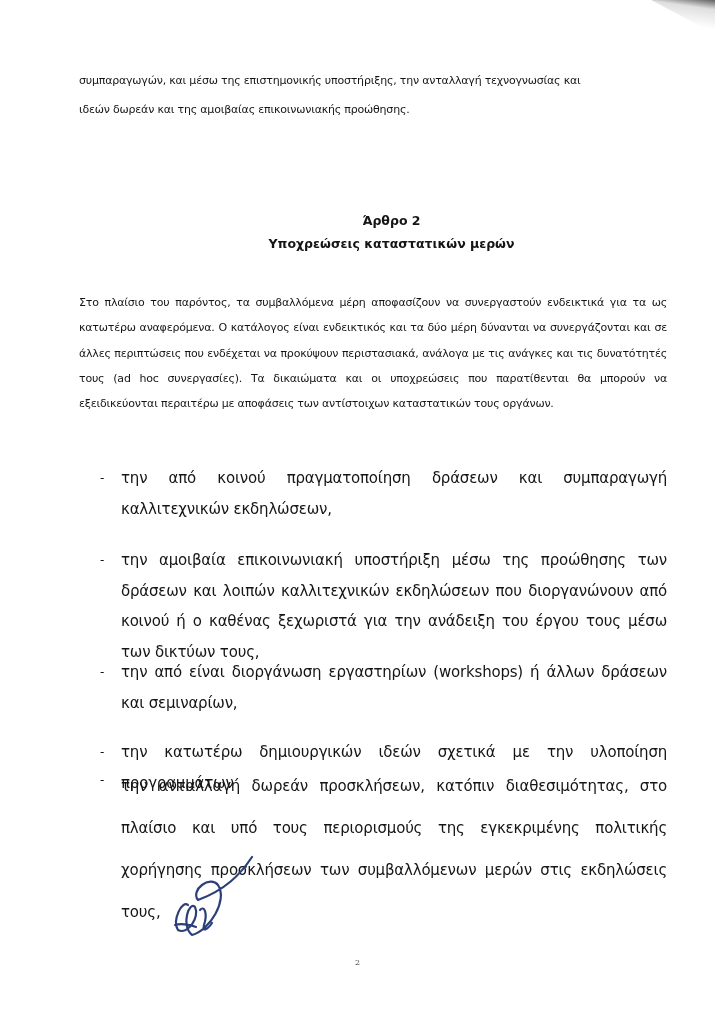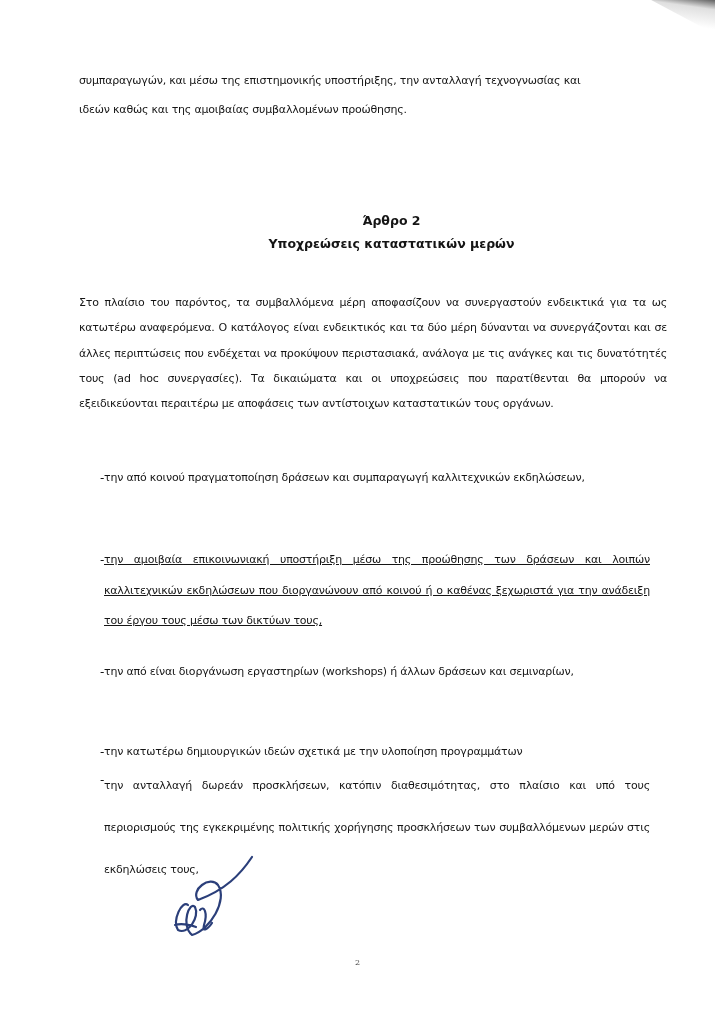--- a/index.html
+++ b/index.html
@@ -16,52 +16,52 @@
     position: absolute; left: 79px; width: 588px;
     font-size: 11px; line-height: 21px; letter-spacing: -0.2px;
   }
   .justify { text-align: justify; text-align-last: left; }
   .heading {
     position: absolute; left: 0; width: 689px; text-align: center;
     font-weight: bold; font-size: 12.5px; margin-left: 47px;
   }
   .bullet { position: absolute; left: 100px; font-size: 12px; }
   .btext {
-    position: absolute; left: 104px; width: 546px;
-    font-size: 11px; line-height: 30.5px; text-align: justify; letter-spacing: -0.2px;
+    position: absolute; left: 121px; width: 546px;
+    font-size: 15px; line-height: 30.5px; text-align: justify; letter-spacing: -0.2px;
   }
   .btext.tight { line-height: 42px; }
   .page-num {
     position: absolute; left: 355px; top: 958px; font-size: 8px; color: #444;
     font-family: "DejaVu Serif", serif;
   }
   .sig { position: absolute; left: 170px; top: 855px; }
   .faint-mark {
     position: absolute; left: 585px; top: 990px; font-size: 22px; color: rgba(220,220,220,0.55);
     font-weight: bold;
   }
 </style>
 </head>
 <body>
 
 <div class="corner-shadow"></div>
 
 <div class="text" style="top:70px;">συμπαραγωγών, και μέσω της επιστημονικής υποστήριξης, την ανταλλαγή τεχνογνωσίας και</div>
-<div class="text" style="top:99px;">ιδεών καθώς και της αμοιβαίας συμβαλλομένων προώθησης.</div>
+<div class="text" style="top:99px;">ιδεών δωρεάν και της αμοιβαίας επικοινωνιακής προώθησης.</div>
 
 <div class="heading" style="top:213px;">Άρθρο 2</div>
 <div class="heading" style="top:236px;">Υποχρεώσεις καταστατικών μερών</div>
 
 <div class="text justify" style="top:290px; line-height:25.3px;">Στο πλαίσιο του παρόντος, τα συμβαλλόμενα μέρη αποφασίζουν να συνεργαστούν ενδεικτικά για τα ως κατωτέρω αναφερόμενα. Ο κατάλογος είναι ενδεικτικός και τα δύο μέρη δύνανται να συνεργάζονται και σε άλλες περιπτώσεις που ενδέχεται να προκύψουν περιστασιακά, ανάλογα με τις ανάγκες και τις δυνατότητές τους (ad hoc συνεργασίες). Τα δικαιώματα και οι υποχρεώσεις που παρατίθενται θα μπορούν να εξειδικεύονται περαιτέρω με αποφάσεις των αντίστοιχων καταστατικών τους οργάνων.</div>
 
 <span class="bullet" style="top:471px;">-</span>
 <div class="btext" style="top:463px;">την από κοινού πραγματοποίηση δράσεων και συμπαραγωγή καλλιτεχνικών εκδηλώσεων,</div>
 
 <span class="bullet" style="top:553px;">-</span>
-<div class="btext" style="top:545px;text-decoration:underline;">την αμοιβαία επικοινωνιακή υποστήριξη μέσω της προώθησης των δράσεων και λοιπών καλλιτεχνικών εκδηλώσεων που διοργανώνουν από κοινού ή ο καθένας ξεχωριστά για την ανάδειξη του έργου τους μέσω των δικτύων τους,</div>
+<div class="btext" style="top:545px;">την αμοιβαία επικοινωνιακή υποστήριξη μέσω της προώθησης των δράσεων και λοιπών καλλιτεχνικών εκδηλώσεων που διοργανώνουν από κοινού ή ο καθένας ξεχωριστά για την ανάδειξη του έργου τους μέσω των δικτύων τους,</div>
 
 <span class="bullet" style="top:665px;">-</span>
 <div class="btext" style="top:657px;">την από είναι διοργάνωση εργαστηρίων (workshops) ή άλλων δράσεων και σεμιναρίων,</div>
 
 <span class="bullet" style="top:745px;">-</span>
 <div class="btext" style="top:737px;">την κατωτέρω δημιουργικών ιδεών σχετικά με την υλοποίηση προγραμμάτων</div>
 
 <span class="bullet" style="top:773px;">-</span>
 <div class="btext tight" style="top:765px;">την ανταλλαγή δωρεάν προσκλήσεων, κατόπιν διαθεσιμότητας, στο πλαίσιο και υπό τους περιορισμούς της εγκεκριμένης πολιτικής χορήγησης προσκλήσεων των συμβαλλόμενων μερών στις εκδηλώσεις τους,</div>
 

